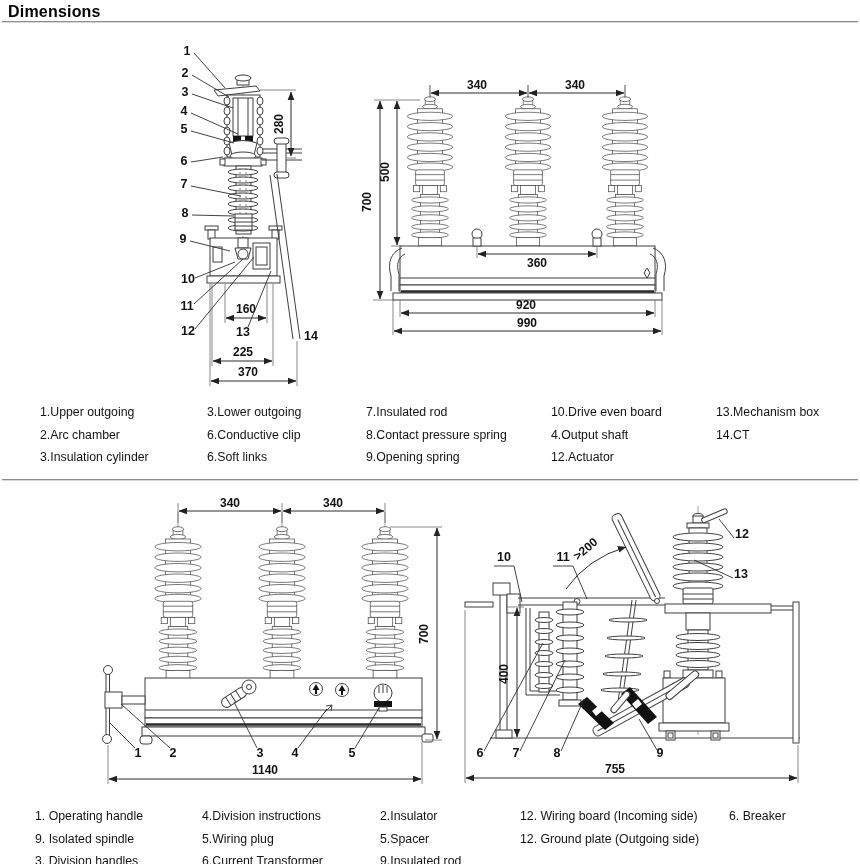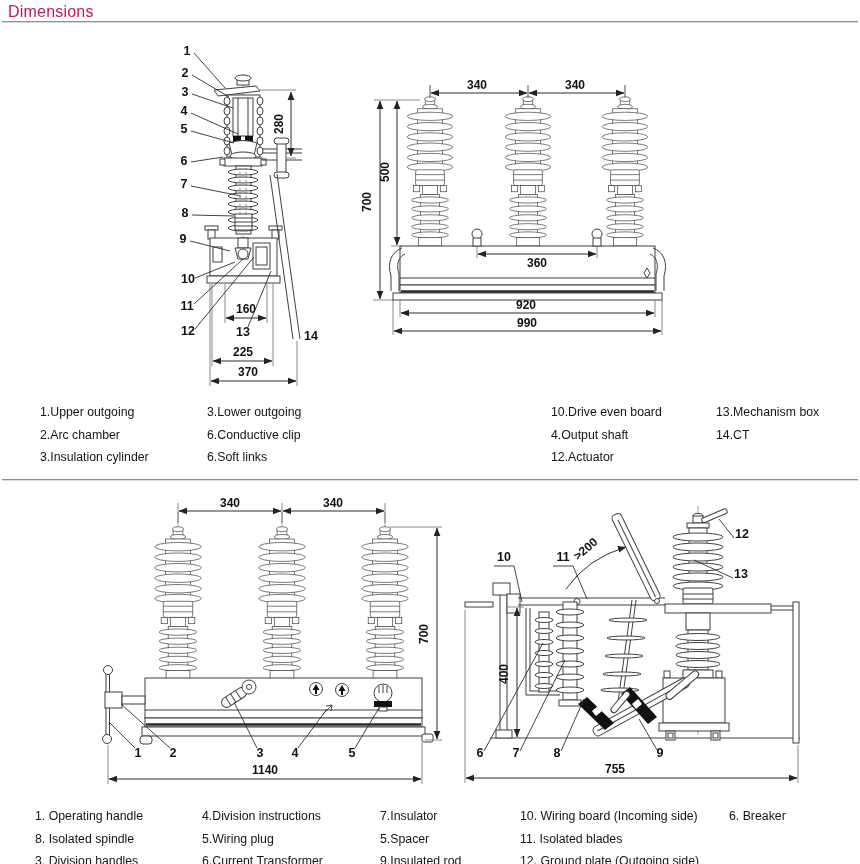--- a/index.html
+++ b/index.html
@@ -1,17 +1,17 @@
 <!DOCTYPE html>
 <html><head>
 <meta charset="utf-8">
 <style>
   *{margin:0;padding:0;box-sizing:border-box}
   html,body{width:860px;height:864px;background:#fff;font-family:"Liberation Sans",sans-serif;color:#111;position:relative;overflow:hidden}
-  .page-title{position:absolute;left:8px;top:3px;font-size:16px;font-weight:normal;color:#be185d;letter-spacing:.2px}
+  .page-title{position:absolute;left:8px;top:3px;font-size:16px;font-weight:bold;color:#000000;letter-spacing:.2px}
   .rule{position:absolute;left:2px;width:856px;height:2px;background:#8d8d8d;border-bottom:1px solid #d9d9d9}
   .rule.r1{top:21px}
   .rule.r2{top:479px}
   svg.fig{position:absolute;overflow:visible}
   svg text{font-family:"Liberation Sans",sans-serif}
   .callout{font-size:12.5px;font-weight:bold;fill:#111}
   .dim{font-size:12px;font-weight:bold;fill:#111}
   .d{fill:#fff;stroke:#3f3f3f;stroke-width:1}
   .ln{stroke:#3f3f3f;stroke-width:1;fill:none}
   .thk{stroke:#2a2a2a;stroke-width:2.4;fill:none}
@@ -457,51 +457,53 @@
     <div class="item">1.Upper outgoing</div>
     <div class="item">2.Arc chamber</div>
     <div class="item">3.Insulation cylinder</div>
   </div>
   <div class="lcol" style="left:207px">
     <div class="item">3.Lower outgoing</div>
     <div class="item">6.Conductive clip</div>
     <div class="item">6.Soft links</div>
   </div>
   <div class="lcol" style="left:366px">
+    <div class="item">7.Insulated rod</div>
+    <div class="item">8.Contact pressure spring</div>
+    <div class="item">9.Opening spring</div>
   </div>
   <div class="lcol" style="left:551px">
     <div class="item">10.Drive even board</div>
     <div class="item">4.Output shaft</div>
     <div class="item">12.Actuator</div>
   </div>
   <div class="lcol" style="left:716px">
     <div class="item">13.Mechanism box</div>
     <div class="item">14.CT</div>
   </div>
 </div>
 
 <div class="rule r2"></div>
 
 <div class="legend" style="top:805px">
   <div class="lcol" style="left:35px">
     <div class="item">1. Operating handle</div>
-    <div class="item">8. Isolated spindle</div>
+    <div class="item">9. Isolated spindle</div>
     <div class="item">3. Division handles</div>
   </div>
   <div class="lcol" style="left:202px">
     <div class="item">4.Division instructions</div>
     <div class="item">5.Wiring plug</div>
     <div class="item">6.Current Transformer</div>
   </div>
   <div class="lcol" style="left:380px">
-    <div class="item">7.Insulator</div>
+    <div class="item">2.Insulator</div>
     <div class="item">5.Spacer</div>
     <div class="item">9.Insulated rod</div>
   </div>
   <div class="lcol" style="left:520px">
-    <div class="item">10. Wiring board (Incoming side)</div>
-    <div class="item">11. Isolated blades</div>
+    <div class="item">12. Wiring board (Incoming side)</div>
     <div class="item">12. Ground plate (Outgoing side)</div>
   </div>
   <div class="lcol" style="left:729px">
     <div class="item">6. Breaker</div>
   </div>
 </div>
 
 </body></html>

